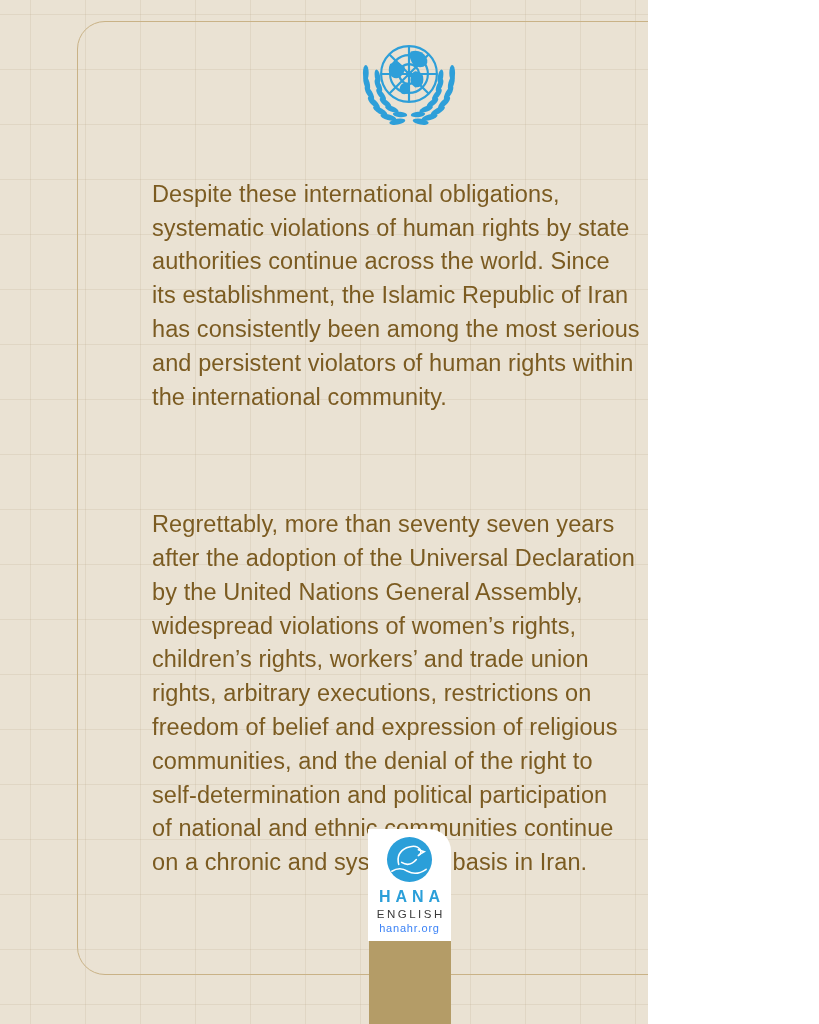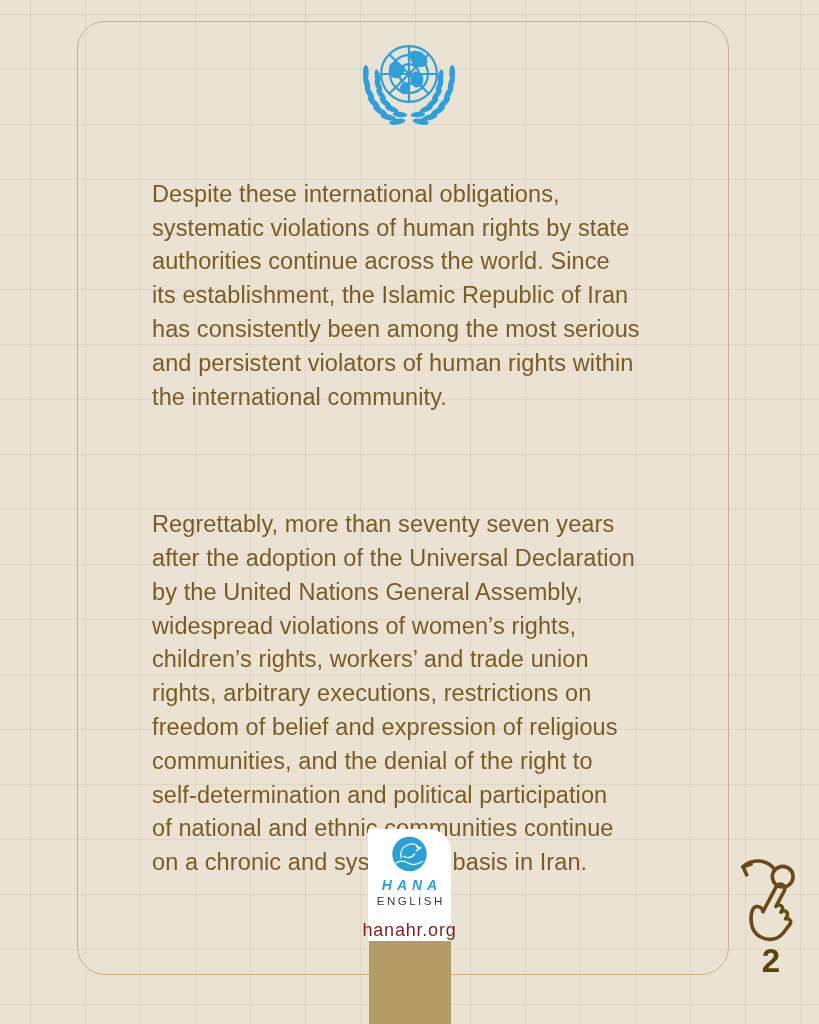--- a/index.html
+++ b/index.html
@@ -1,18 +1,18 @@
 <!DOCTYPE html>
 <html><head>
 <meta charset="utf-8">
 <style>
   html,body{margin:0;padding:0;}
   body{font-family:"Liberation Sans",sans-serif;}
   .canvas{
-    position:relative;width:819px;height:1024px;overflow:hidden;
+    position:relative;width:648px;height:1024px;overflow:hidden;
     background-color:#EAE2D3;
     background-image:
       linear-gradient(rgba(185,165,135,.20) 1px, transparent 1px),
       linear-gradient(90deg, rgba(185,165,135,.20) 1px, transparent 1px);
     background-size:55px 55px;
     background-position:30px 14px;
   }
   .frame{
     position:absolute;left:77px;top:21px;width:652px;height:954px;
     border:1.5px solid #C9B286;border-radius:28px;
@@ -25,28 +25,28 @@
     white-space:pre-line;letter-spacing:0.1px;
   }
   .para2{margin-top:60px;}
   .hana-logo{
     position:absolute;left:368px;top:829px;width:83px;height:112px;
     background:#ffffff;border-radius:0 22px 0 0;
     display:flex;flex-direction:column;align-items:center;
   }
   .bird-badge{margin-top:7px;width:47px;height:47px;}
   .org-name{
-    margin-top:5px;color:#2B9FD9;font-size:14px;font-weight:bold;
-    letter-spacing:5px;text-indent:5px;font-style:italic;
+    margin-top:5px;color:#2B9FD9;font-size:16px;font-weight:bold;
+    letter-spacing:5px;text-indent:5px;
   }
   .lang-label{
     margin-top:2px;color:#3A3A3A;font-size:11.5px;font-weight:500;
     letter-spacing:2.5px;text-indent:2.5px;
   }
-  .site-label{margin-top:13px;color:#7f1d1d;font-size:18px;letter-spacing:0.8px;}
+  .site-label{margin-top:2px;color:#3b82f6;font-size:11px;letter-spacing:0.8px;}
   .accent-bar{
     position:absolute;left:369px;top:941px;width:82px;height:83px;
     background:#B49C67;
   }
   .swipe-indicator{position:absolute;left:731px;top:856px;width:80px;height:126px;text-align:center;}
   .swipe-hand{width:74px;height:90px;}
   .page-number{
     margin-top:-6px;color:#5E430F;font-size:33px;font-weight:bold;
     line-height:1;font-family:"Liberation Sans",sans-serif;
   }

